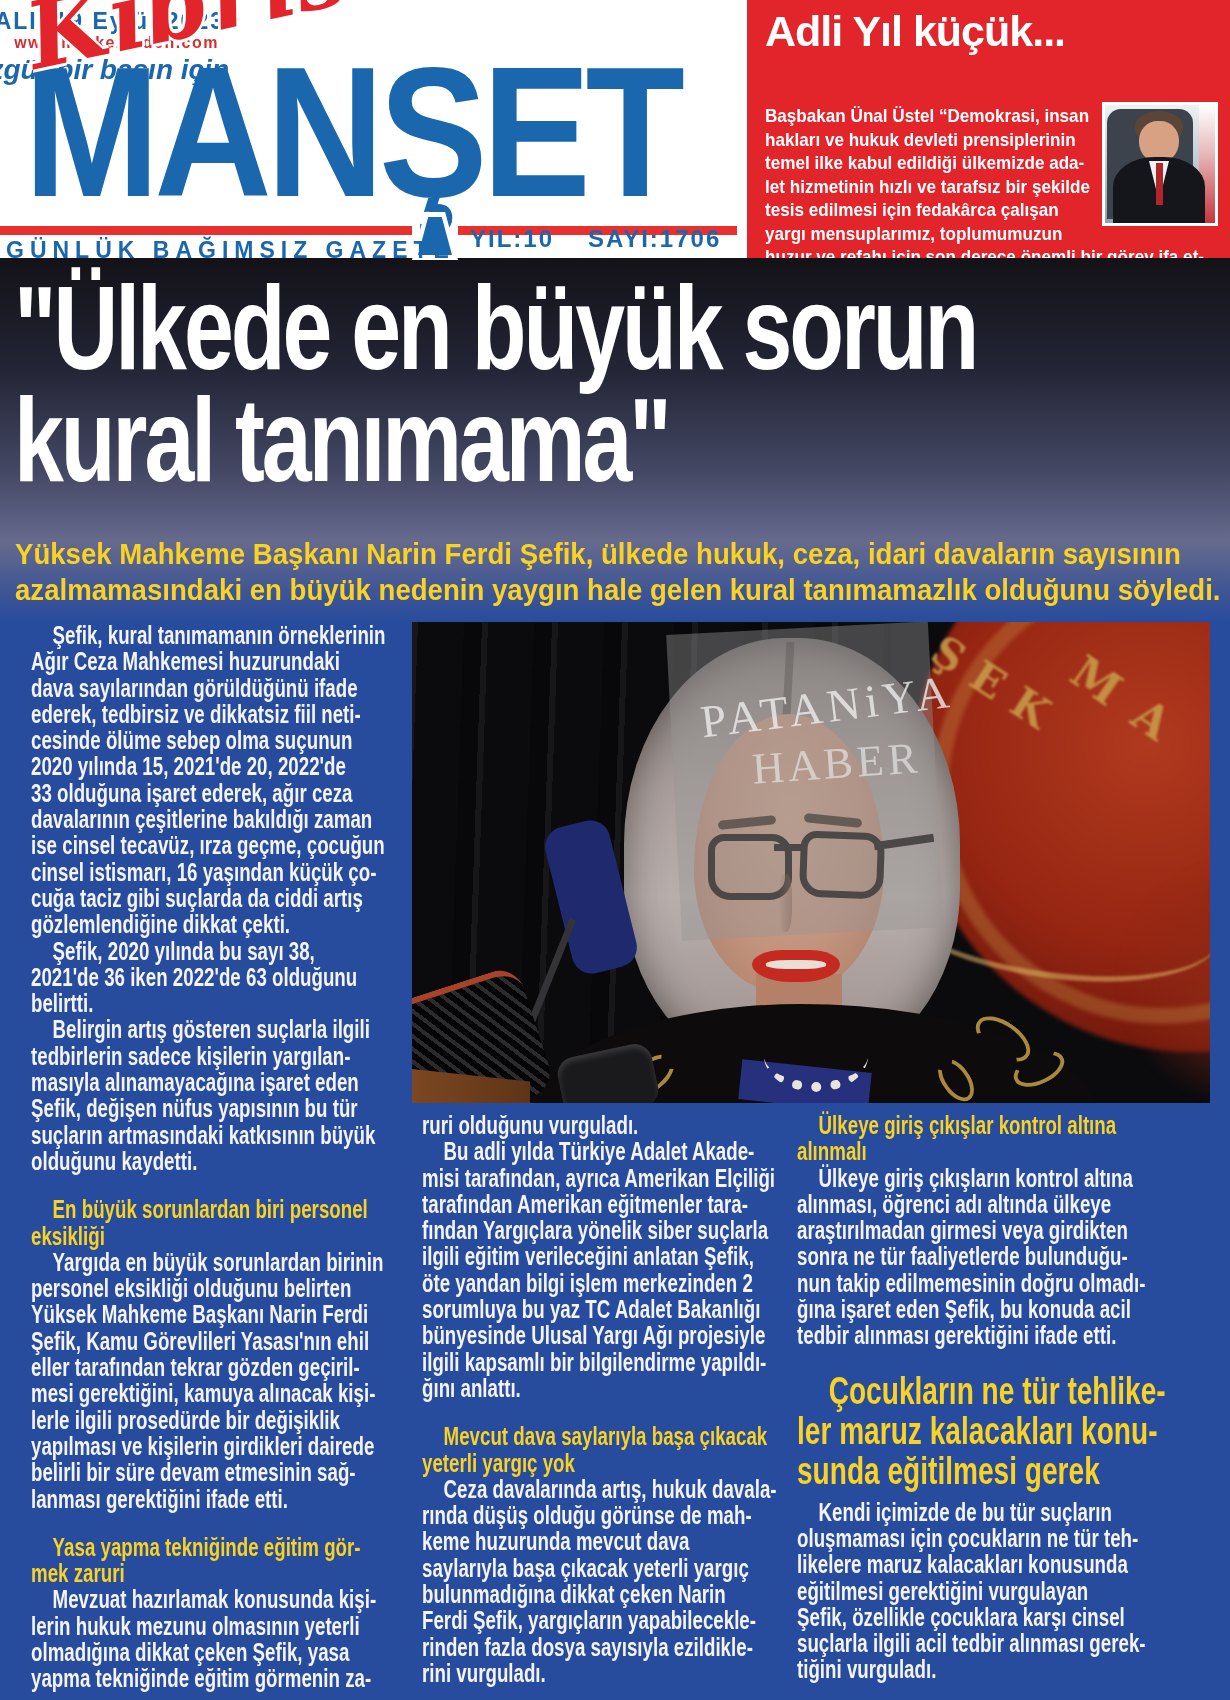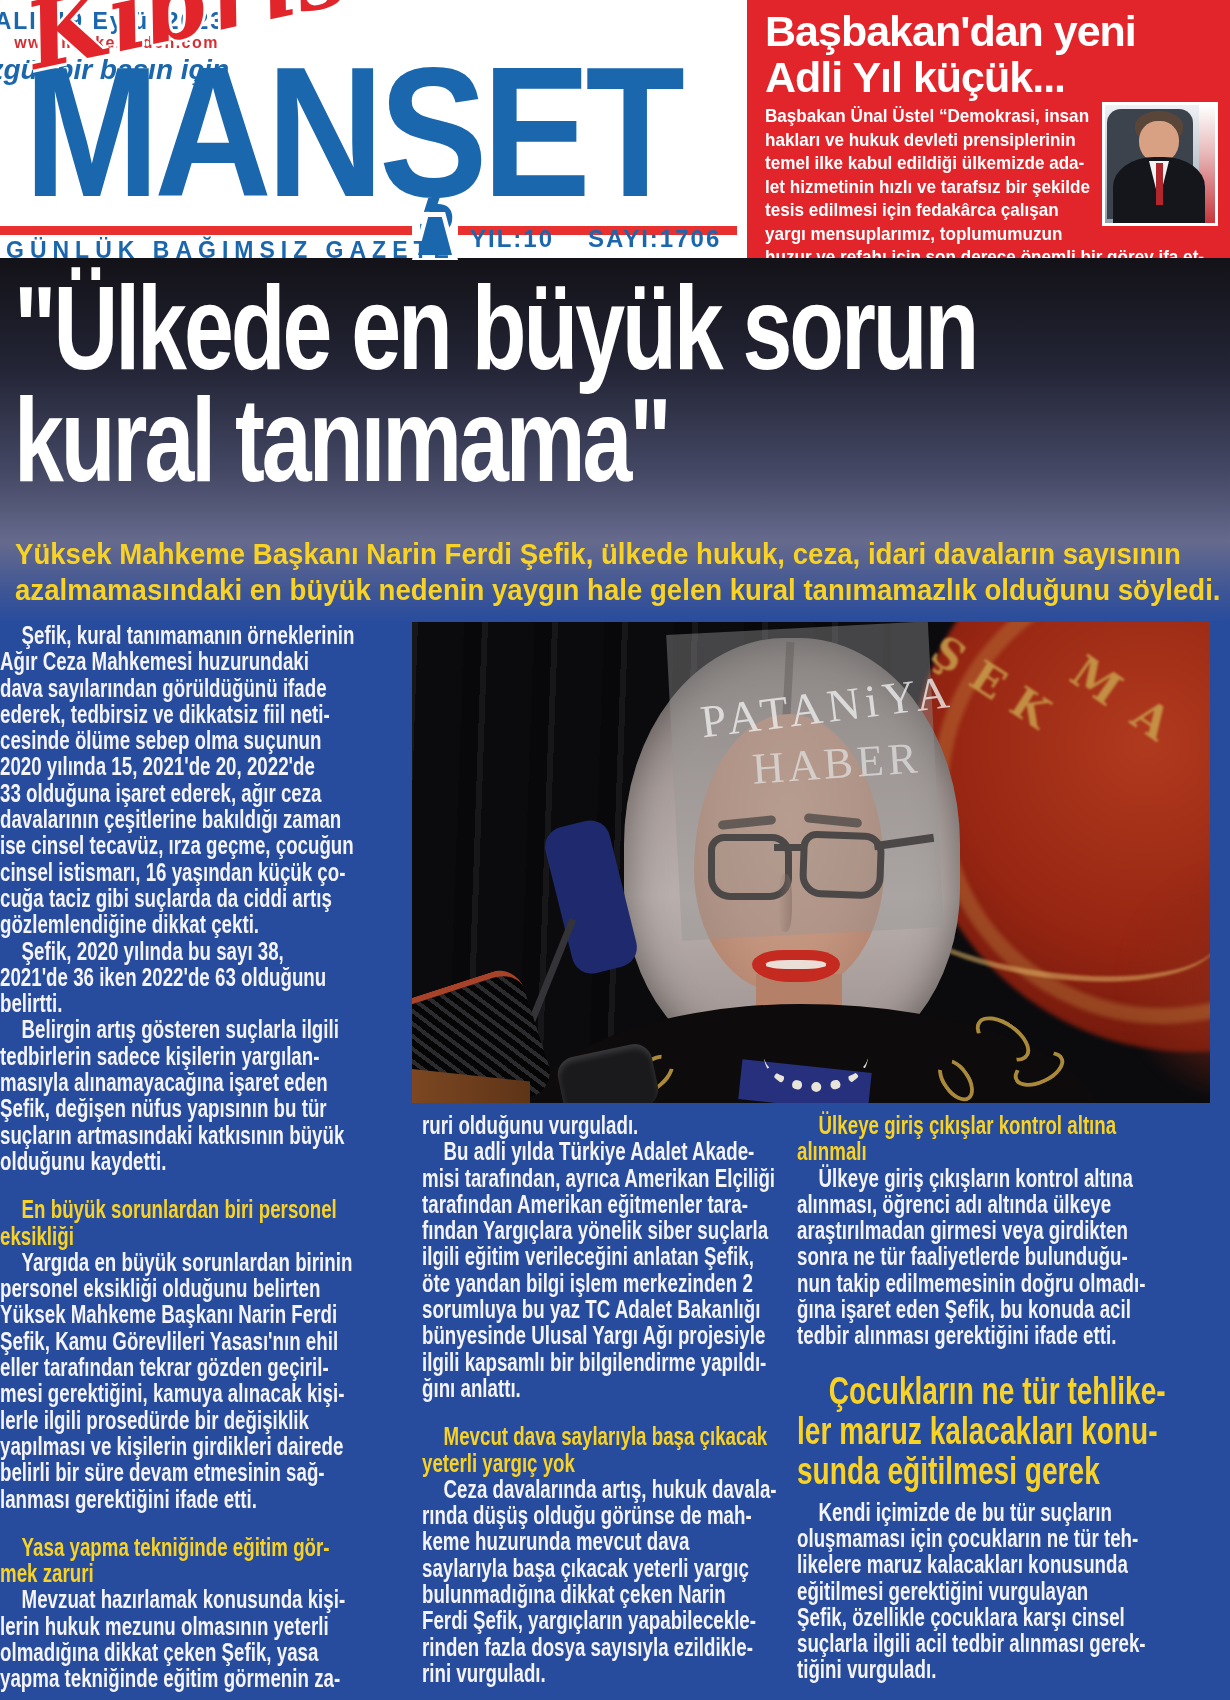--- a/index.html
+++ b/index.html
@@ -148,21 +148,21 @@
   .wm-wood{position:absolute;left:0px;top:432px;width:118px;height:50px;background:linear-gradient(90deg,#7c4722,#5e3417);
     clip-path:polygon(0 30%,100% 55%,100% 100%,0 100%);}
   .watermark{position:absolute;left:262px;top:6px;width:262px;height:306px;
     background:rgba(150,150,150,0.42);transform:rotate(-3deg);}
   .wm-text1{position:absolute;left:288px;top:58px;font-family:"Liberation Serif",serif;
     font-size:46px;letter-spacing:5px;color:rgba(238,238,238,0.8);transform:rotate(-7deg);white-space:nowrap;}
   .wm-text2{position:absolute;left:340px;top:116px;font-family:"Liberation Serif",serif;
     font-size:44px;letter-spacing:4px;color:rgba(228,228,228,0.7);transform:rotate(-4deg);white-space:nowrap;}
   
   .col{position:absolute;}
-  .col-left{left:0;top:622px;width:395px;}
+  .col-left{left:31px;top:622px;width:395px;}
   .col-mid{left:422px;top:1112px;width:370px;}
   .col-right{left:797px;top:1112px;width:415px;}
   .blk{transform:scaleX(0.72);transform-origin:0 0;}
   .blk .ln{font-size:26px;line-height:26.3px;font-weight:bold;color:var(--body-white);white-space:nowrap;}
   .blk .ln.ind{padding-left:30px;}
   .blk.h{margin-top:22px;}
   .blk.h .ln{color:var(--yellow);}
   .blk.hbig{margin-top:22px;margin-bottom:8px;}
   .blk.hbig .ln{color:var(--yellow);font-size:39px;line-height:40px;}
   .blk.hbig .ln.ind{padding-left:44px;}
@@ -182,21 +182,20 @@
     <div class="kibris">Kıbrıs</div>
     <div class="gunluk">GÜNLÜK BAĞIMSIZ GAZETE</div>
     <div class="yilsayi"><span>YIL:10</span><span class="gap"></span><span>SAYI:1706</span></div>
     <div class="mh-date">SALI, 19 Eylül 2023</div>
     <div class="mh-web">www.merkezinden.com</div>
     <div class="mh-slogan">Daha özgür bir basın için</div>
   </div>
 
   <div class="red-box">
     <div class="rb-head">
-      <div>Başbakan'dan yeni</div>
       <div>Adli Yıl küçük...</div>
     </div>
     <div class="pm-photo">
       <div class="pm-chair"></div>
       <div class="pm-flag"></div>
       <div class="pm-hair"></div>
       <div class="pm-face"></div>
       <div class="pm-suit"></div>
       <div class="pm-shirt"></div>
       <div class="pm-tie"></div>

